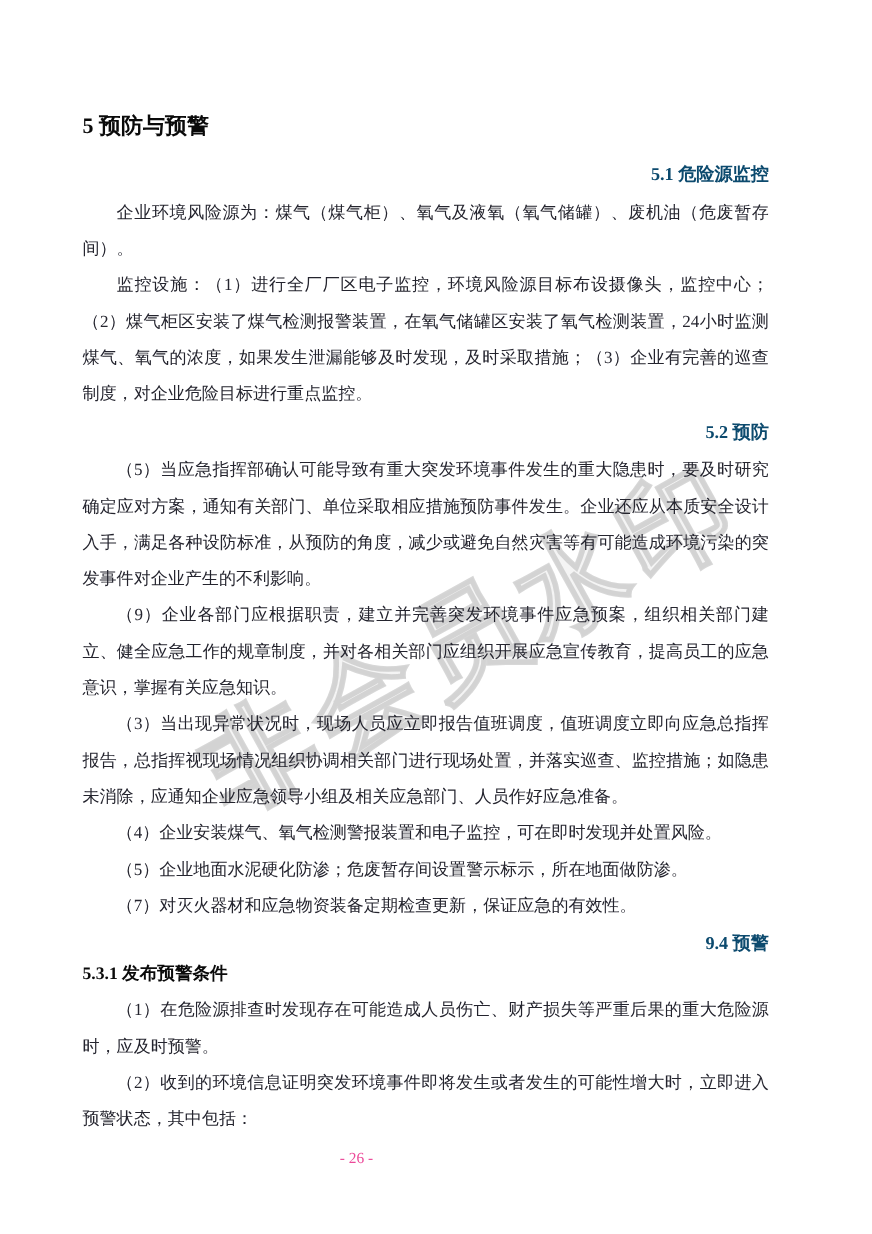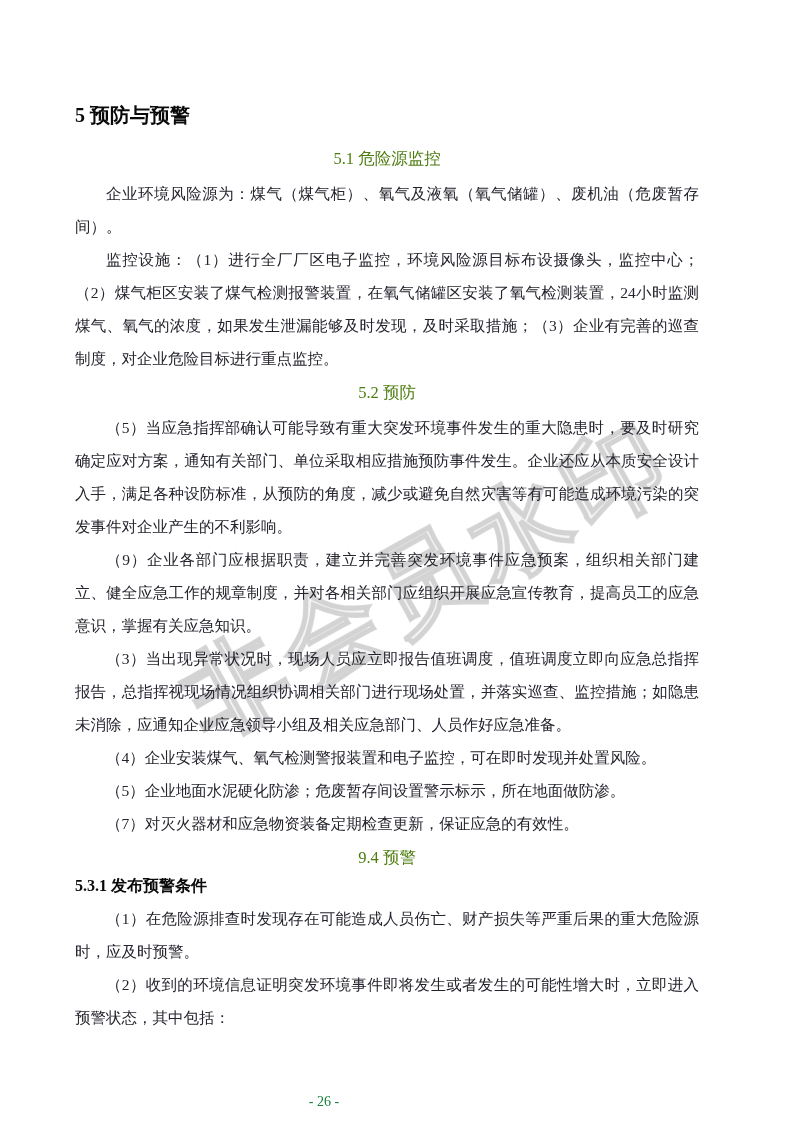--- a/index.html
+++ b/index.html
@@ -18,23 +18,23 @@
     text-align:justify;
   }
   .content .h1 {
     font-size:20px; line-height:24px;
     font-weight:bold; color:#0a0a0a;
     margin:0 0 22px 0;
     text-align:left;
   }
   .content .h2 {
     font-size:16.5px; line-height:20px;
-    font-weight:normal; color:#4d7c0f;
+    font-weight:bold; color:#0c4a6e;
     margin:8px 0 8px 0;
-    text-align:center;
+    text-align:right;
   }
   .content .h3 {
     font-size:16px; line-height:20px;
     font-weight:bold; color:#0a0a0a;
     margin:8px 0 6px 0;
     text-align:left;
   }
   .content .p {
     font-size:15.5px; line-height:33px;
     margin:0;
@@ -51,25 +51,25 @@
     transform-origin:50px 50px;
     color:rgba(205,205,205,0.22);
     -webkit-text-stroke:2px rgba(194,194,194,0.65);
     pointer-events:none;
     z-index:1;
     user-select:none;
   }
   .content, .footer { z-index:2; }
   .footer {
     position:absolute;
-    left:0; top:1094px;
+    left:0; top:1046px;
     width:648px;
     text-align:center;
     font-size:14px;
-    color:#15803d;
+    color:#ec4899;
   }
 </style>
 </head>
 <body>
 
 <div class="page">
   <div class="watermark">非会员水印</div>
   <div class="content">
       <div class="h1">5 预防与预警</div>
       <div class="h2">5.1 危险源监控</div>

